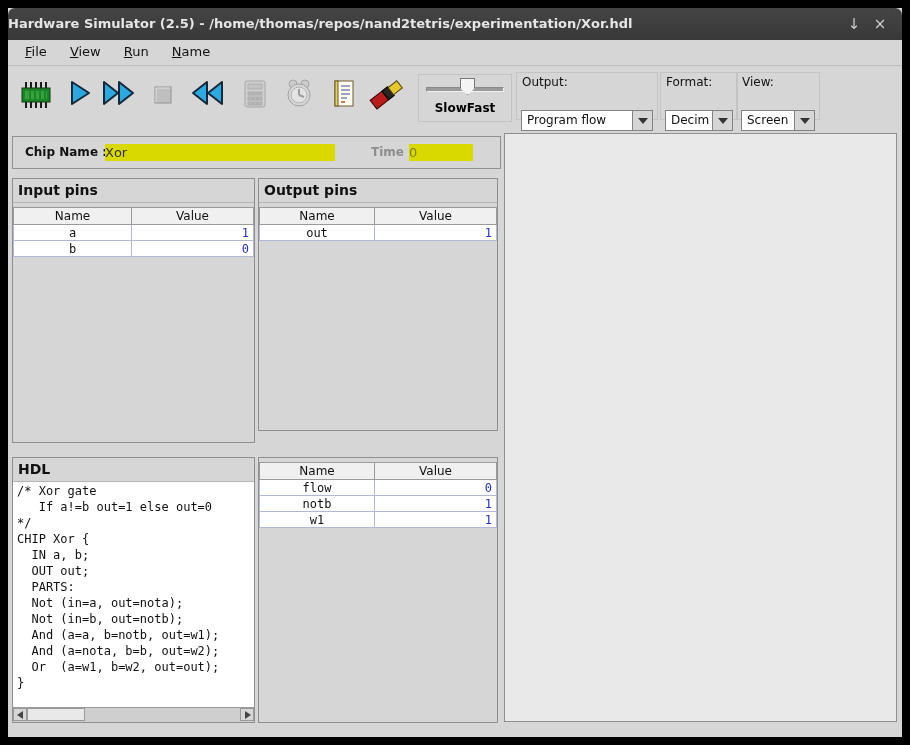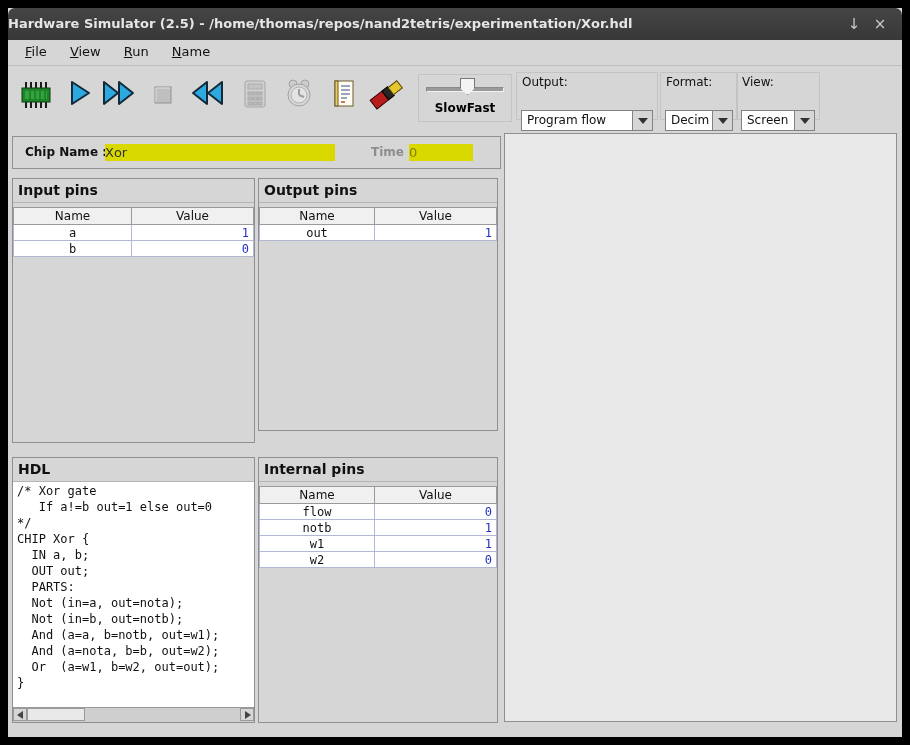--- a/index.html
+++ b/index.html
@@ -374,21 +374,20 @@
   Or  (a=w1, b=w2, out=out);
 }</pre>
     <div class="hscroll">
       <span class="hs-btn left"></span>
       <span class="hs-thumb"></span>
       <span class="hs-btn right"></span>
     </div>
   </div>
 
   <div class="panel panel-internal">
-    <div class="panel-title">Internal pins</div>
     <table class="pins-table">
       <colgroup>
           <col style="width:115px">
           <col>
         </colgroup>
       <thead>
         <tr>
           <th>Name</th>
           <th>Value</th>
         </tr>
@@ -399,23 +398,19 @@
           <td class="pin-value">0</td>
         </tr>
         <tr>
           <td class="pin-name">notb</td>
           <td class="pin-value">1</td>
         </tr>
         <tr>
           <td class="pin-name">w1</td>
           <td class="pin-value">1</td>
         </tr>
-        <tr>
-          <td class="pin-name">w2</td>
-          <td class="pin-value">0</td>
-        </tr>
       </tbody>
     </table>
   </div>
 
   <div class="right-panel"></div>
 
 </div>
 
 </body></html>

